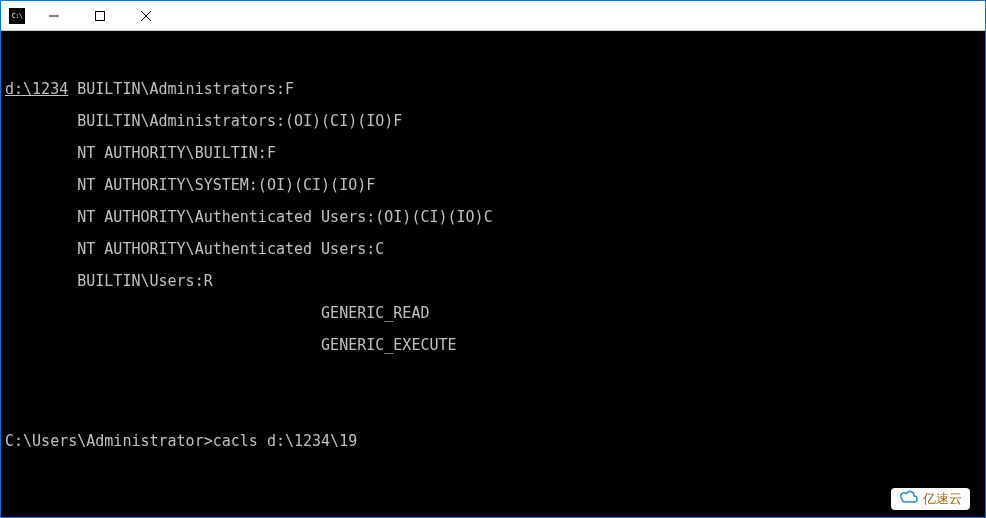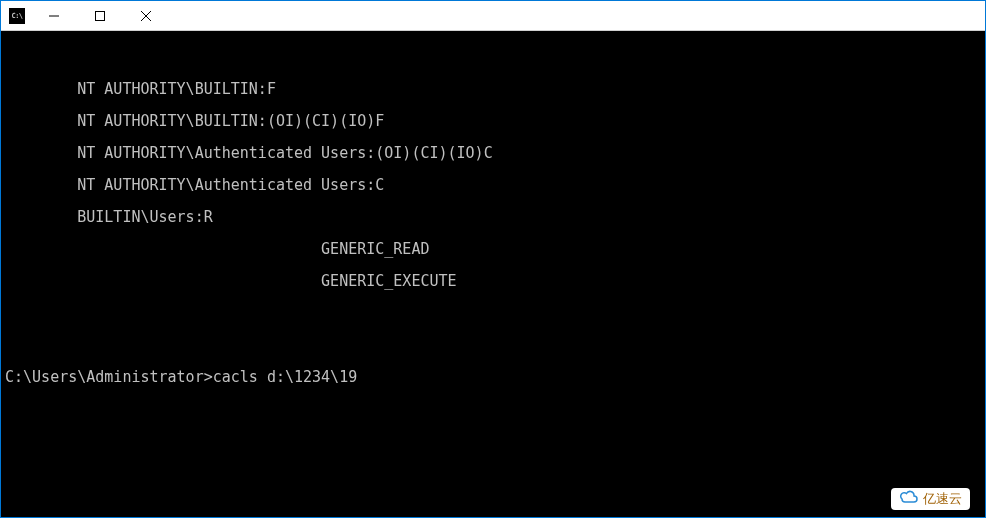--- a/index.html
+++ b/index.html
@@ -117,22 +117,24 @@
         <svg viewBox="0 0 10 10">
             <line x1="0" y1="0" x2="10" y2="10" stroke="currentColor" stroke-width="1"></line>
             <line x1="10" y1="0" x2="0" y2="10" stroke="currentColor" stroke-width="1"></line>
           </svg>
       </div>
     </div>
   </div>
 
   <div class="console">
 <div class="prompt-line"> </div>
+<div class="prompt-line"><span class="underline">d:\1234</span><span> BUILTIN\Administrators:F</span></div>
+<div class="prompt-line">        BUILTIN\Administrators:(OI)(CI)(IO)F</div>
 <div class="prompt-line">        NT AUTHORITY\BUILTIN:F</div>
-<div class="prompt-line">        NT AUTHORITY\BUILTIN:(OI)(CI)(IO)F</div>
+<div class="prompt-line">        NT AUTHORITY\SYSTEM:(OI)(CI)(IO)F</div>
 <div class="prompt-line">        NT AUTHORITY\Authenticated Users:(OI)(CI)(IO)C</div>
 <div class="prompt-line">        NT AUTHORITY\Authenticated Users:C</div>
 <div class="prompt-line">        BUILTIN\Users:R</div>
 <div class="prompt-line">                                   GENERIC_READ</div>
 <div class="prompt-line">                                   GENERIC_EXECUTE</div>
 <div class="prompt-line"> </div>
 <div class="prompt-line"> </div>
 <div class="prompt-line"><span>C:\Users\Administrator&gt;</span><span>cacls d:\1234\19</span></div>
 
 

